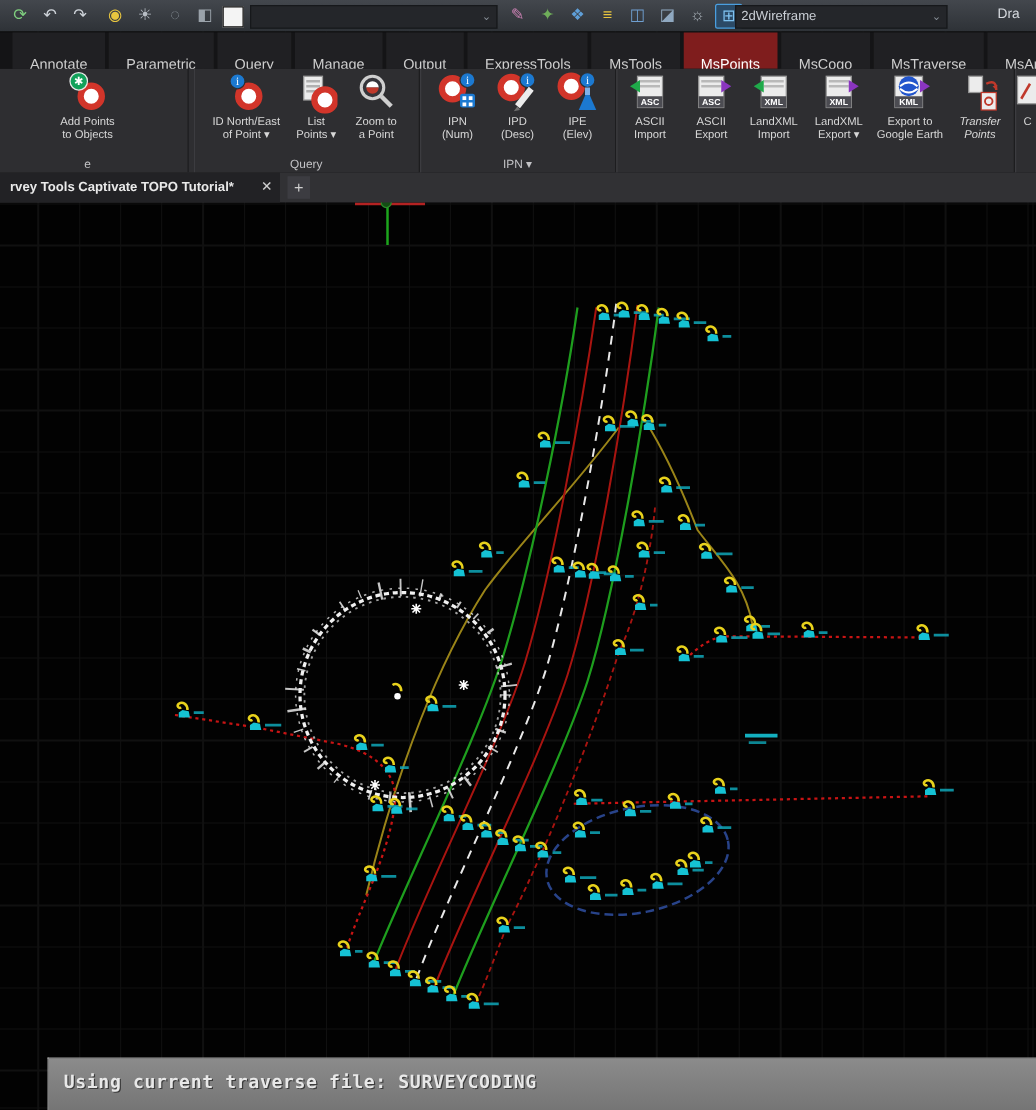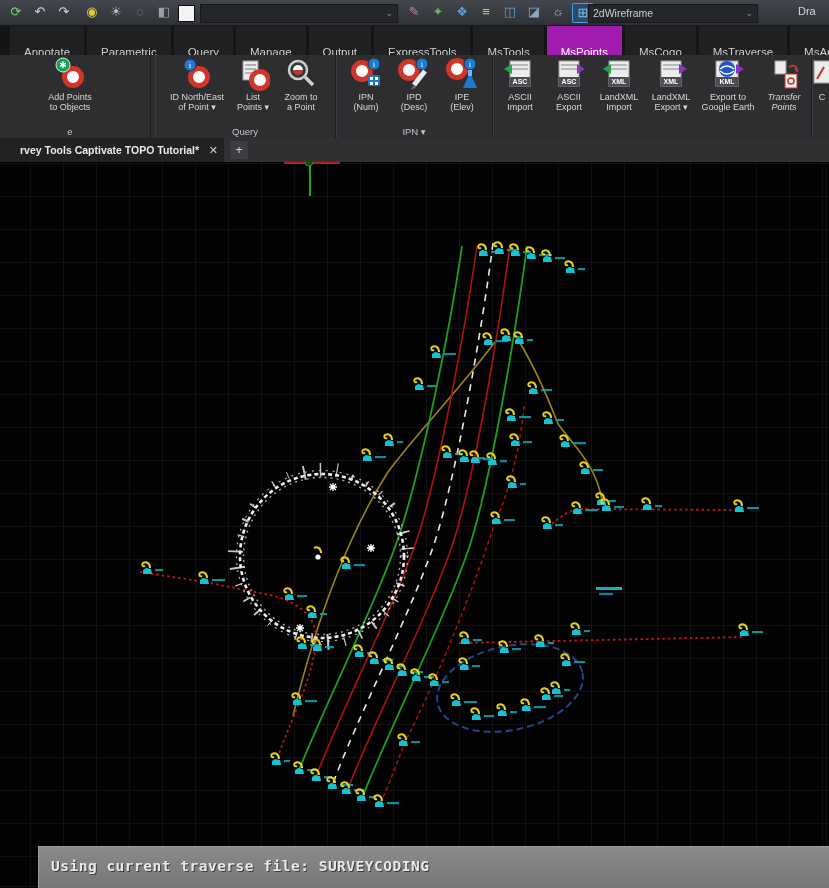--- a/index.html
+++ b/index.html
@@ -24,37 +24,37 @@
   .qat .drop{position:absolute;top:4px;height:17px;background:#24262a;border:1px solid #16181b;
        color:#c9ced4;font-size:10.5px;line-height:16px;padding:0 4px;}
   .qat .drop .caret{position:absolute;right:4px;top:0;color:#8c949c;font-size:9px;}
   .qat .frag{position:absolute;top:5px;color:#d6dadf;font-size:11px;}
 
   
   .rtabs{position:absolute;left:0;top:26px;width:829px;height:29px;z-index:30;background:#141416;
         display:flex;align-items:stretch;padding-left:10px;box-sizing:border-box;}
   .rtab{color:#cfcfcf;font-size:11.5px;line-height:29px;padding:12px 14px;cursor:default;background:#202023;
         margin-right:3px;}
-  .rtab.active{background:#a21caf;color:#ffffff;text-align:center;}
+  .rtab.active{background:#7f1d1d;color:#ffffff;text-align:center;}
 
   
   .ribbon{position:absolute;left:0;top:55px;width:829px;height:83px;z-index:30;background:#2e2e31;
           border-bottom:1px solid #151517;}
   .panel{position:absolute;top:0;height:83px;border-right:1px solid #1d1d1f;box-shadow:1px 0 0 #3c3c40 inset;}
   .panel .btnrow{position:absolute;left:0;top:2px;right:0;display:flex;justify-content:center;}
   .rbtn{width:52px;text-align:center;cursor:default;}
   .rbtn .icon{width:34px;height:34px;margin:0 auto;}
   .rbtn .lbl{font-size:9px;line-height:10px;color:#d8d8d8;white-space:pre-line;margin-top:1px;}
   .panel .pname{position:absolute;bottom:1px;left:0;right:0;text-align:center;
                 font-size:9.5px;color:#c3c3c6;}
 
   
   .ftabs{position:absolute;left:0;top:138px;width:829px;height:24px;z-index:30;background:#313134;}
   .ftab{position:absolute;left:0;top:0;height:24px;width:224px;background:#222225;color:#e9e9e9;
-        font-size:10.5px;font-weight:bold;line-height:24px;padding-left:20px;box-sizing:border-box;
+        font-size:10.5px;font-weight:bold;line-height:24px;padding-left:8px;box-sizing:border-box;
         white-space:nowrap;overflow:hidden;}
   .ftab .close{position:absolute;right:6px;top:0;color:#cfcfcf;font-weight:normal;font-size:11px;}
   .newtab{position:absolute;left:230px;top:3px;width:18px;height:18px;background:#3c3c41;color:#cfcfcf;
         text-align:center;line-height:18px;font-size:13px;}
 
   
   .cmdbar{position:absolute;left:38px;right:0;top:846px;bottom:0;z-index:30;
       background:linear-gradient(#8b8b8b,#757575);border-top:1px solid #9d9d9d;border-left:1px solid #9d9d9d;}
   .cmdbar span{display:block;padding:11px 0 0 12px;
       font-family:"DejaVu Sans Mono",monospace;font-size:14.5px;font-weight:bold;color:#e8e8e8;

